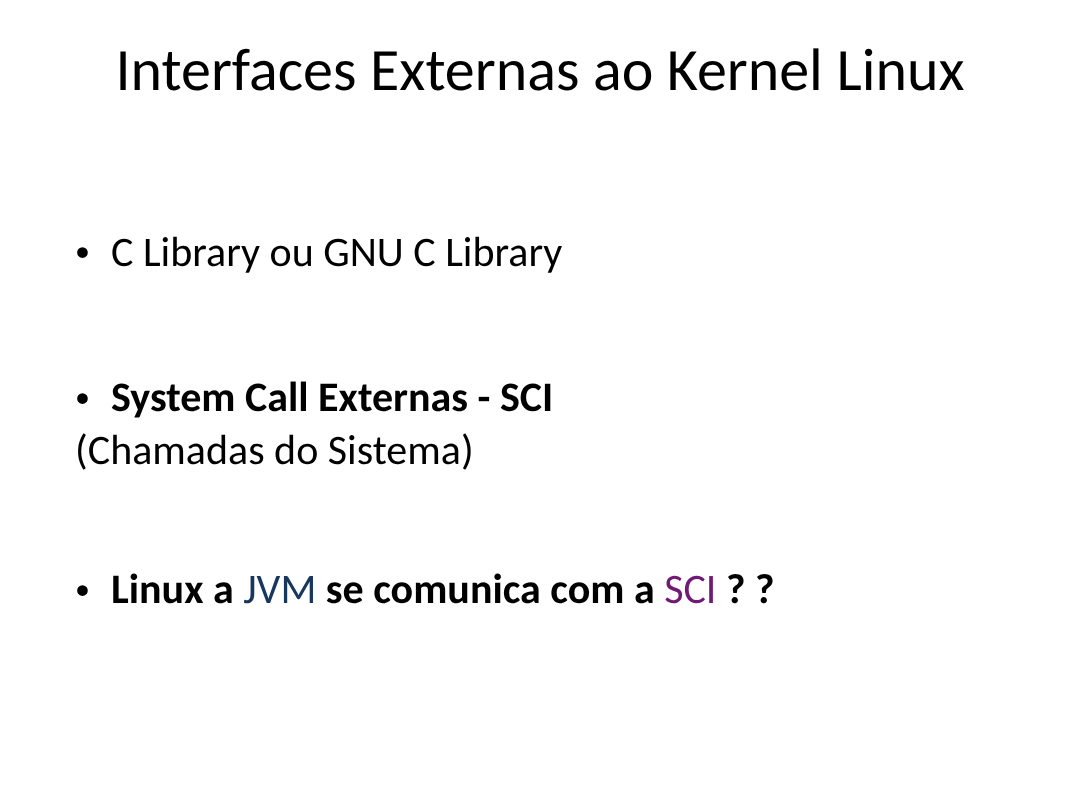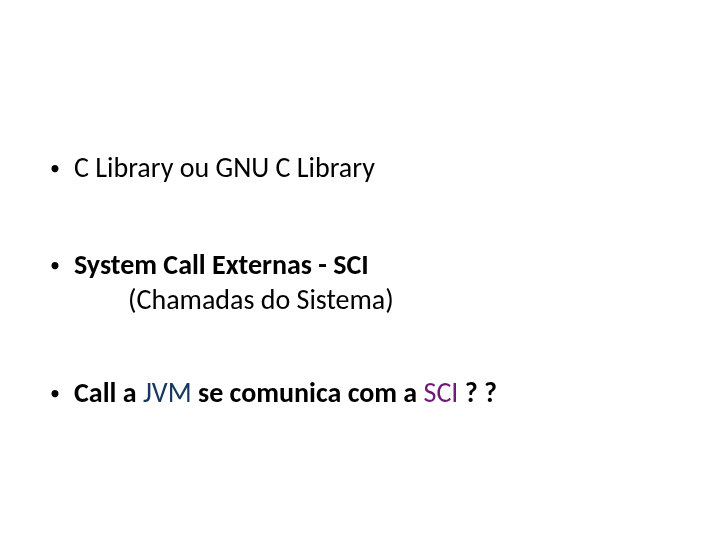--- a/index.html
+++ b/index.html
@@ -43,35 +43,35 @@
     width: 24px;
     flex: 0 0 24px;
     text-align: left;
     font-size: 20px;
     padding-top: 6px;
   }
   .bullet .text {
     flex: 1;
   }
   .indent {
-    margin-left: 78px;
     font-size: 28px;
     line-height: 1.25;
   }
   .gap-large { height: 62px; }
   .gap-med { height: 58px; }
   .bold { font-weight: 700; }
   .jvm { color: #17375E; font-weight: 400; }
   .sci { color: #701a75; font-weight: 400; }
 </style>
 </head>
 <body>
 
 <div class="slide">
 
+  <div class="title">Interfaces Externas ao Kernel Linux</div>
 
   <div class="body">
 
     <div class="bullet">
       <div class="dot">•</div>
       <div class="text">C Library   ou  GNU C Library</div>
     </div>
 
     <div class="gap-large"></div>
 
@@ -79,18 +79,18 @@
       <div class="dot">•</div>
       <div class="text bold">System Call Externas - SCI</div>
     </div>
     <div class="indent">(Chamadas do Sistema)</div>
 
     <div class="gap-med"></div>
 
     <div class="bullet">
       <div class="dot">•</div>
       <div class="text bold">
-        <span>Call a </span><span class="jvm">JVM</span><span> se comunica com a </span><span class="sci">SCI</span><span> ? ?</span>
+        <span>Linux a </span><span class="jvm">JVM</span><span> se comunica com a </span><span class="sci">SCI</span><span> ? ?</span>
       </div>
     </div>
 
   </div>
 </div>
 
 </body></html>

